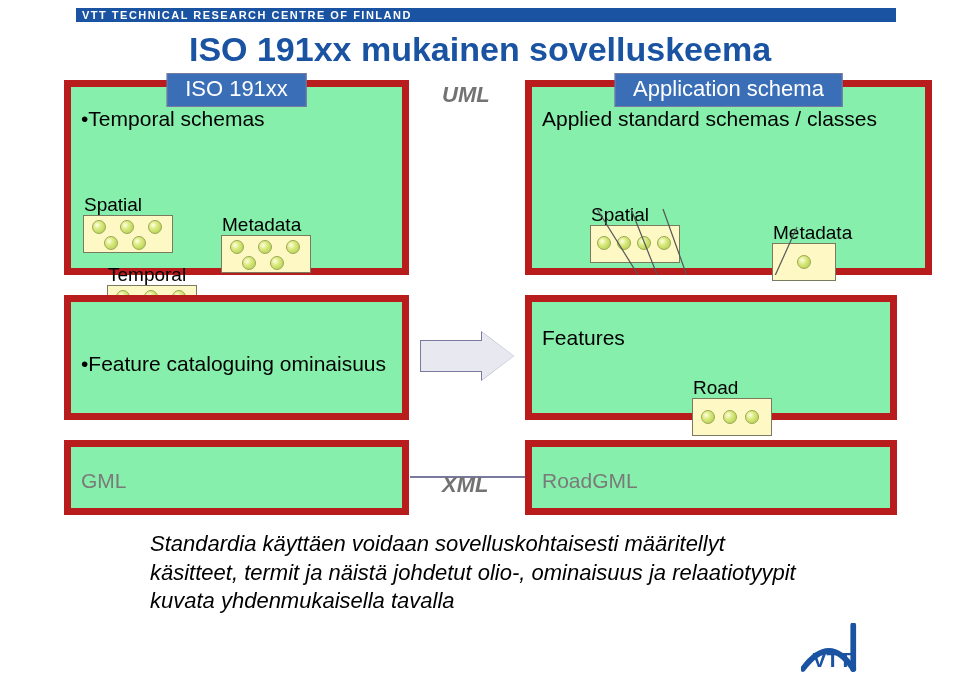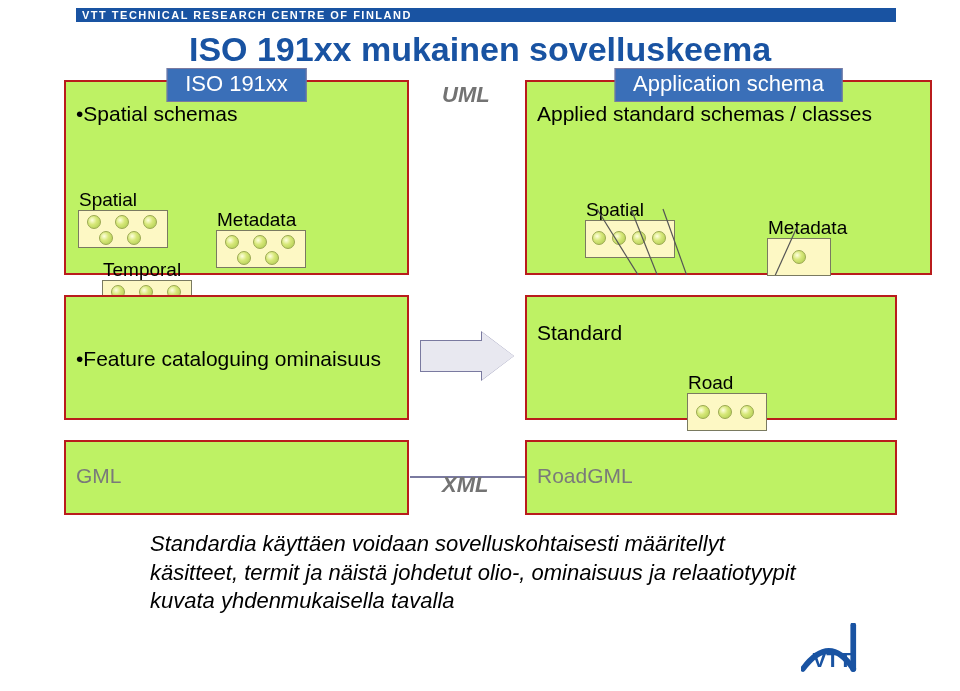--- a/index.html
+++ b/index.html
@@ -28,22 +28,22 @@
   .title {
     position: absolute;
     top: 30px; left: 0; right: 0;
     text-align: center;
     color: #1953a2;
     font-size: 34px;
     font-weight: bold;
   }
   .panel {
     position: absolute;
-    background: #bef264;
-    border: 2px solid #b91c1c;
+    background: #86efac;
+    border: 7px solid #b91c1c;
   }
   
   #p1l { top: 80px; left: 64px; width: 345px; height: 195px; }
   #p1r { top: 80px; left: 525px; width: 407px; height: 195px; padding-left: 40px; }
   #p2l { top: 295px; left: 64px; width: 345px; height: 125px; }
   #p2r { top: 295px; left: 525px; width: 372px; height: 125px; }
   #p3l { top: 440px; left: 64px; width: 345px; height: 75px; }
   #p3r { top: 440px; left: 525px; width: 372px; height: 75px; }
 
   .phead {
@@ -179,21 +179,21 @@
 </style>
 </head>
 <body>
 
 <div class="topbar">VTT TECHNICAL RESEARCH CENTRE OF FINLAND</div>
 
 <div class="title">ISO 191xx mukainen sovelluskeema</div>
 
 <div class="panel" id="p1l">
   <div class="phead">ISO 191xx</div>
-  <div class="ptext bl" style="top:20px">•Spatial schemas</div>
+  <div class="ptext bl" style="top:20px">•Temporal schemas</div>
   <div class="ybox sm" style="left:12px; top:80px">
     <div class="lbl">Spatial</div>
     <div class="dot"></div>
       <div class="dot"></div>
       <div class="dot"></div>
       <div class="dot"></div>
       <div class="dot"></div>
   </div>
   <div class="ybox sm" style="left:150px; top:100px">
     <div class="lbl">Metadata</div>
@@ -241,21 +241,21 @@
   <div class="ptext bl" style="top:50px">•Feature cataloguing ominaisuus</div>
 </div>
 
 <div class="blockarrow">
   <div class="headb"></div>
   <div class="shaft"></div>
   <div class="head"></div>
 </div>
 
 <div class="panel" id="p2r">
-  <div class="ptext bl" style="top:24px">Standard</div>
+  <div class="ptext bl" style="top:24px">Features</div>
   <div class="ybox smr threedot" style="left:160px; top:48px; width:80px">
     <div class="lbl">Road</div>
     <div class="dot"></div>
       <div class="dot"></div>
       <div class="dot"></div>
   </div>
 </div>
 
 <div class="panel" id="p3l">
   <div class="ptext bl gray" style="top:22px">GML</div>

